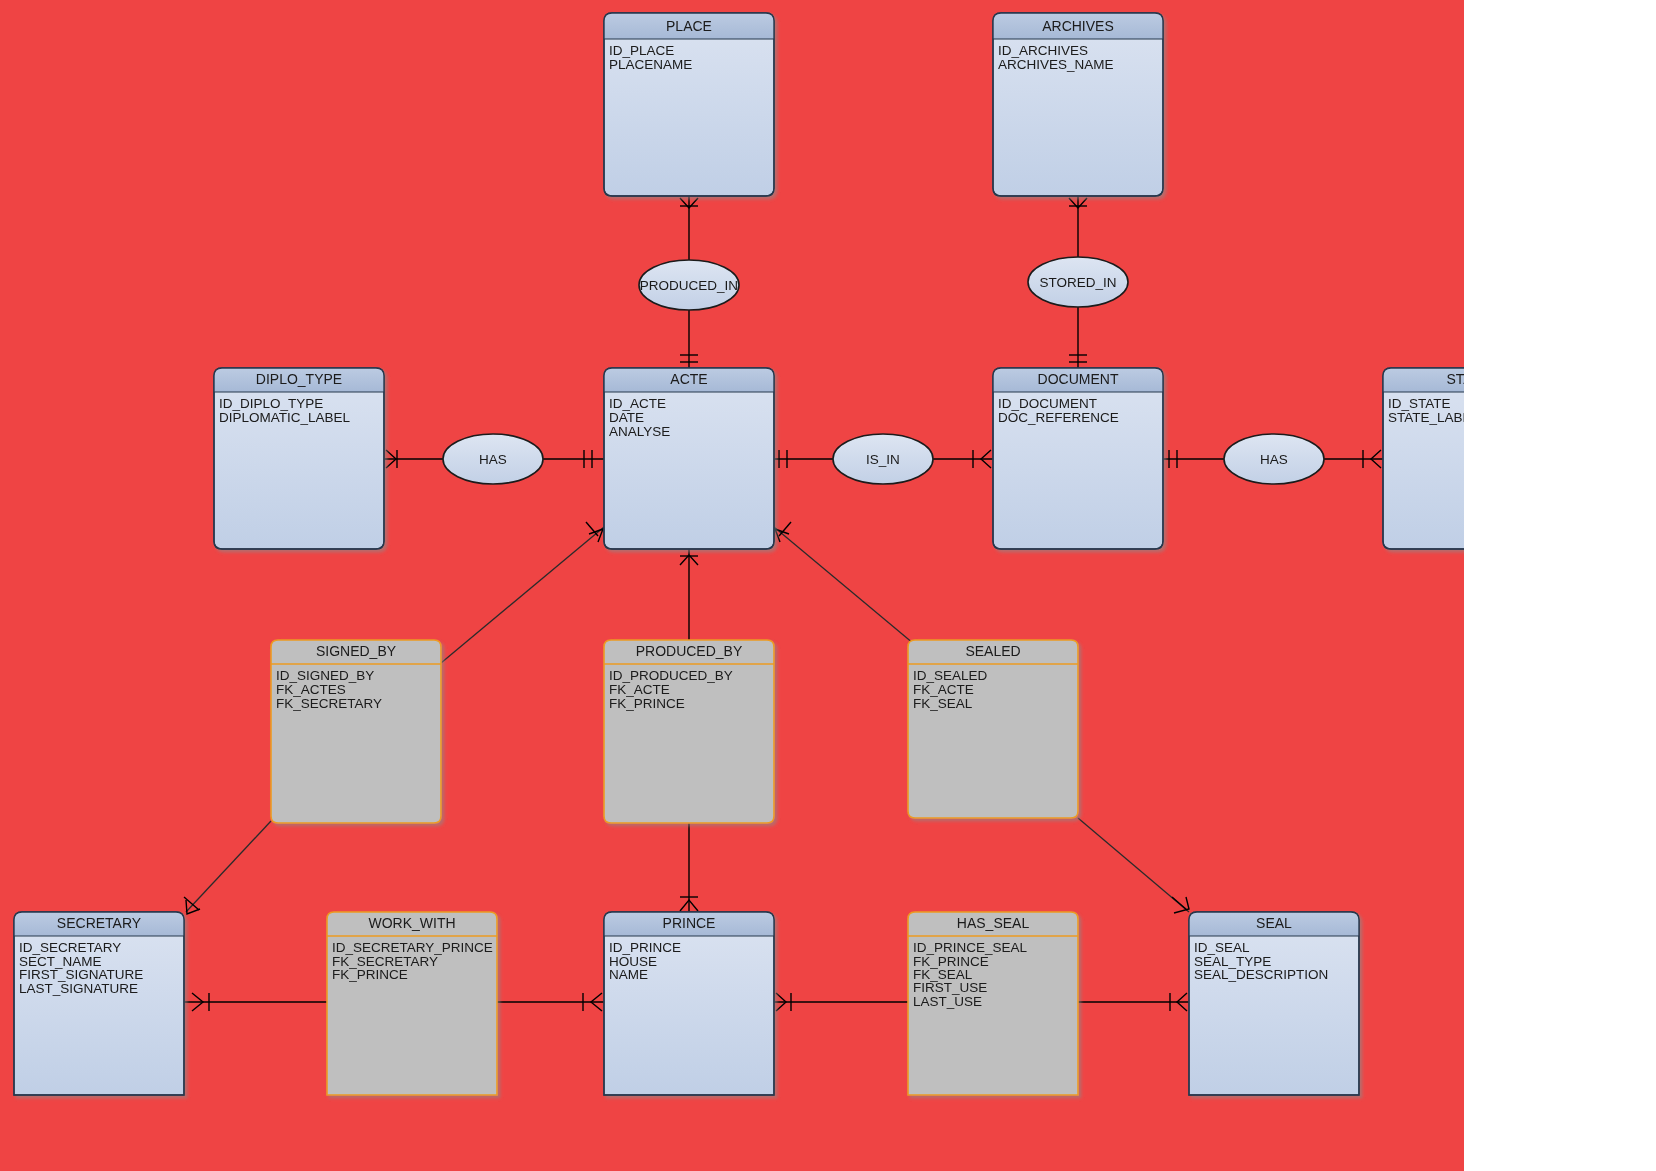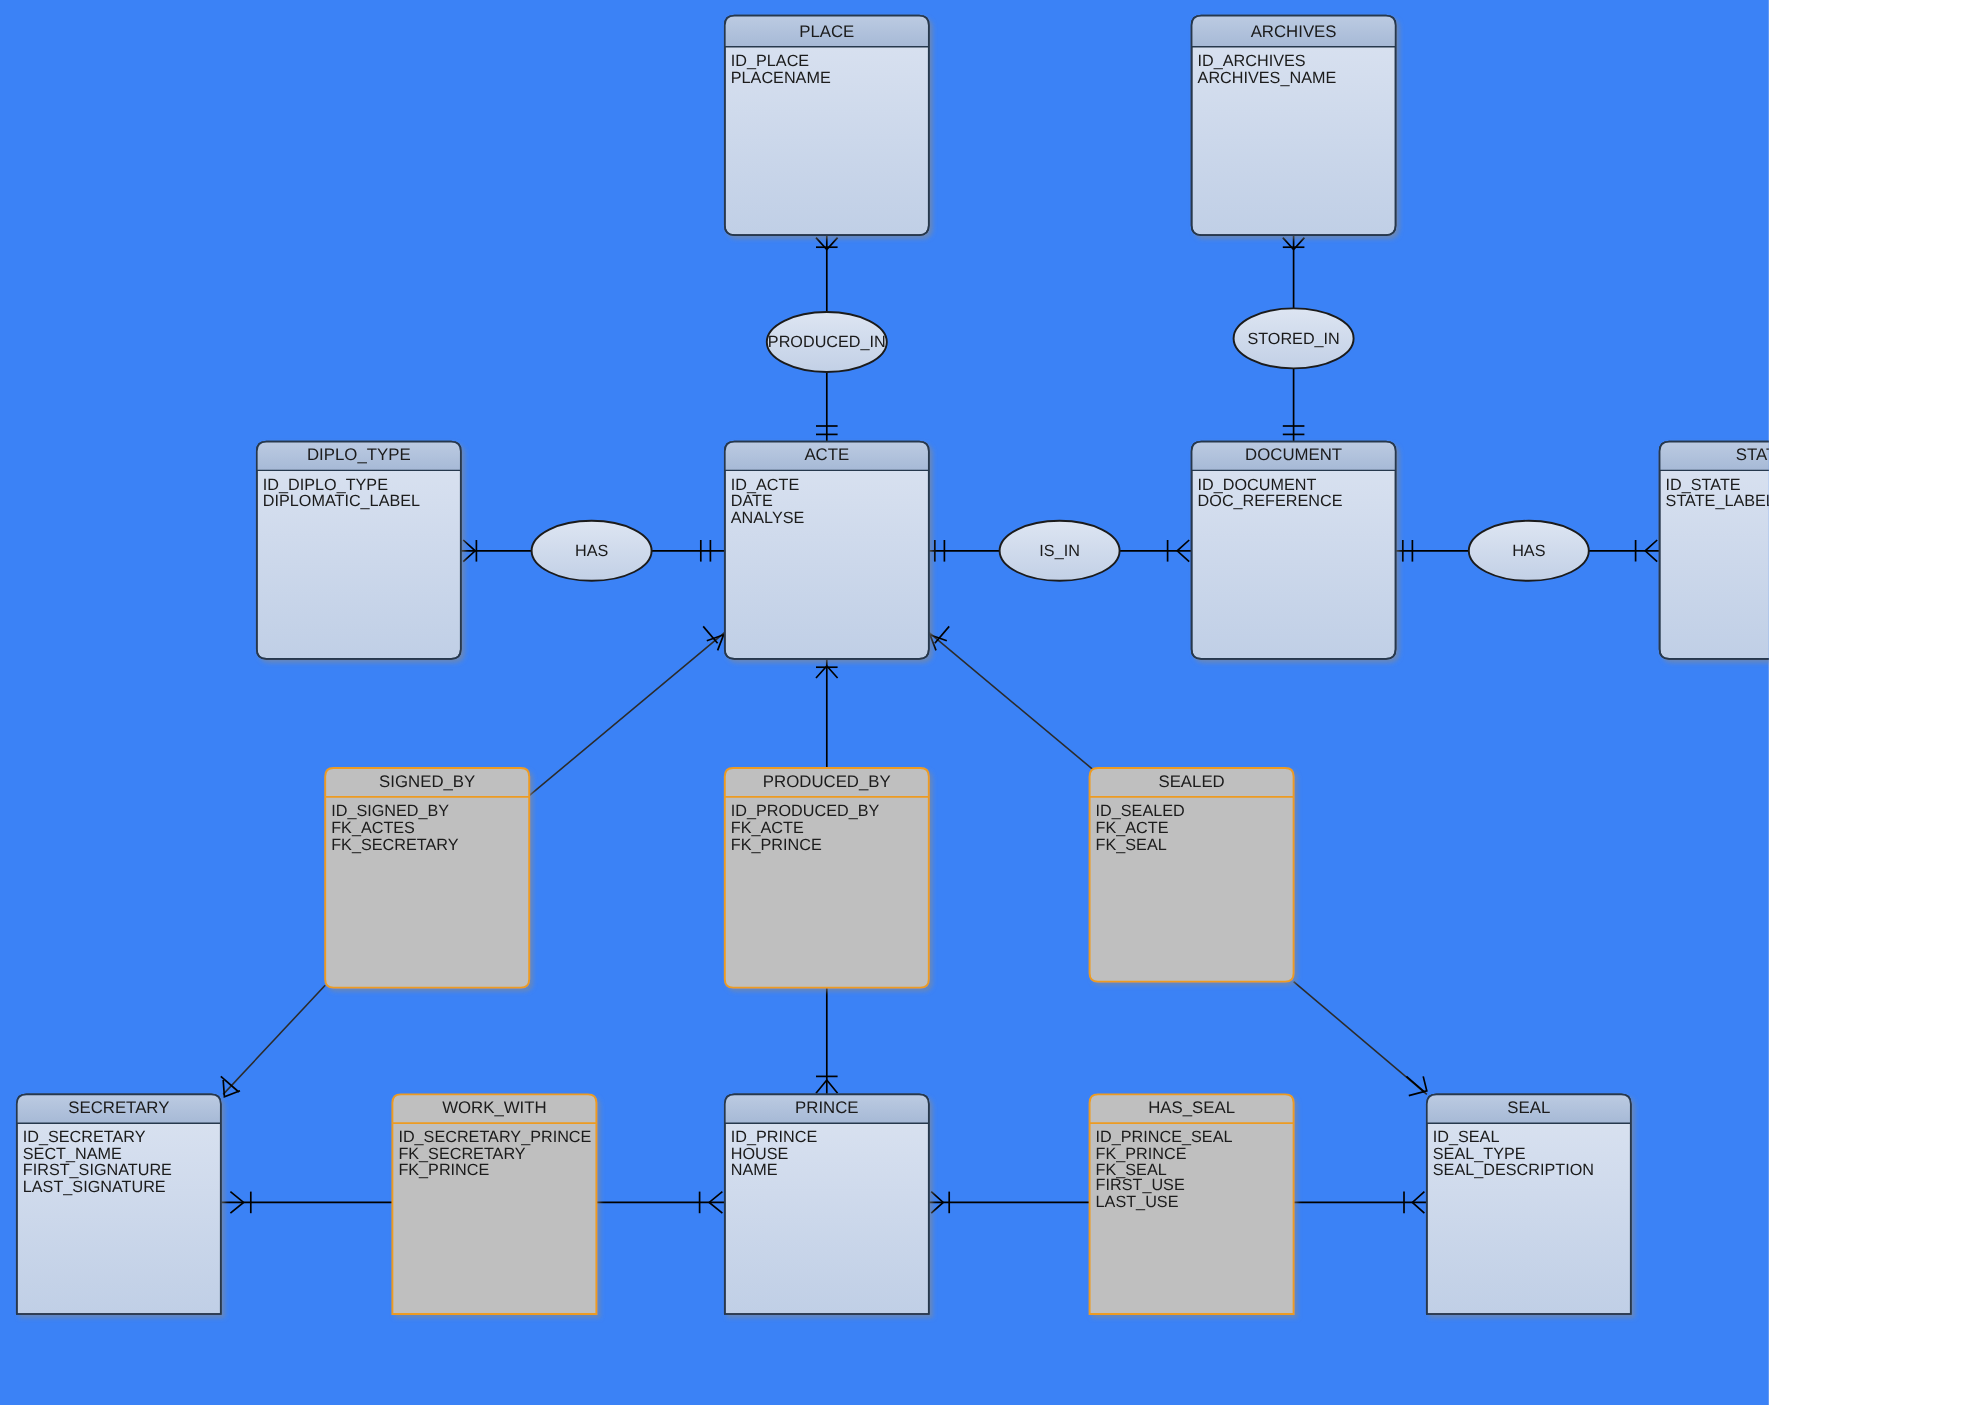--- a/index.html
+++ b/index.html
@@ -5,23 +5,22 @@
   html, body {
     margin: 0;
     padding: 0;
     background: #ffffff;
     font-family: "Liberation Sans", sans-serif;
   }
   #canvas {
     position: relative;
     width: 1464px;
     height: 1171px;
-    background: #3b82f6;
+    background: #ef4444;
     overflow: hidden;
-    padding-left: 10px;
   }
   svg.diagram {
     position: absolute;
     left: 0;
     top: 0;
     width: 1656px;
     height: 1171px;
   }
   .ent-title {
     font-family: "Liberation Sans", sans-serif;

